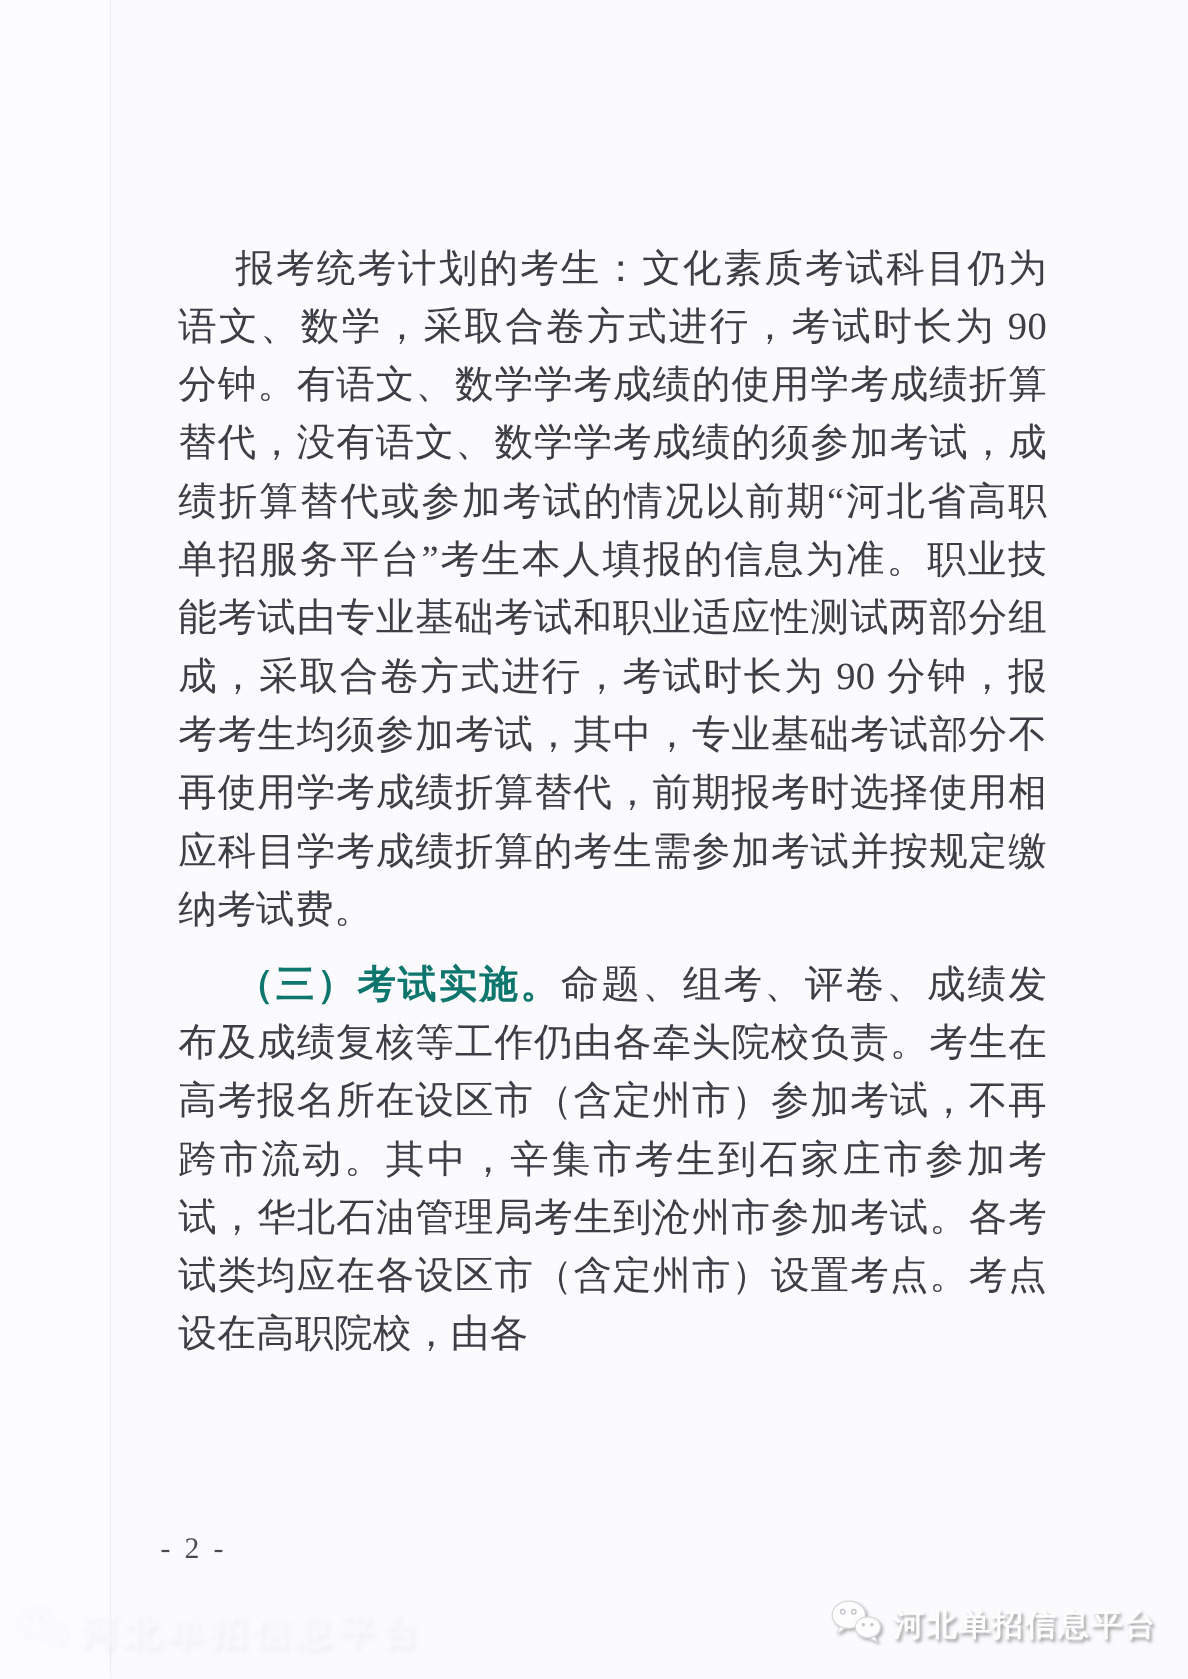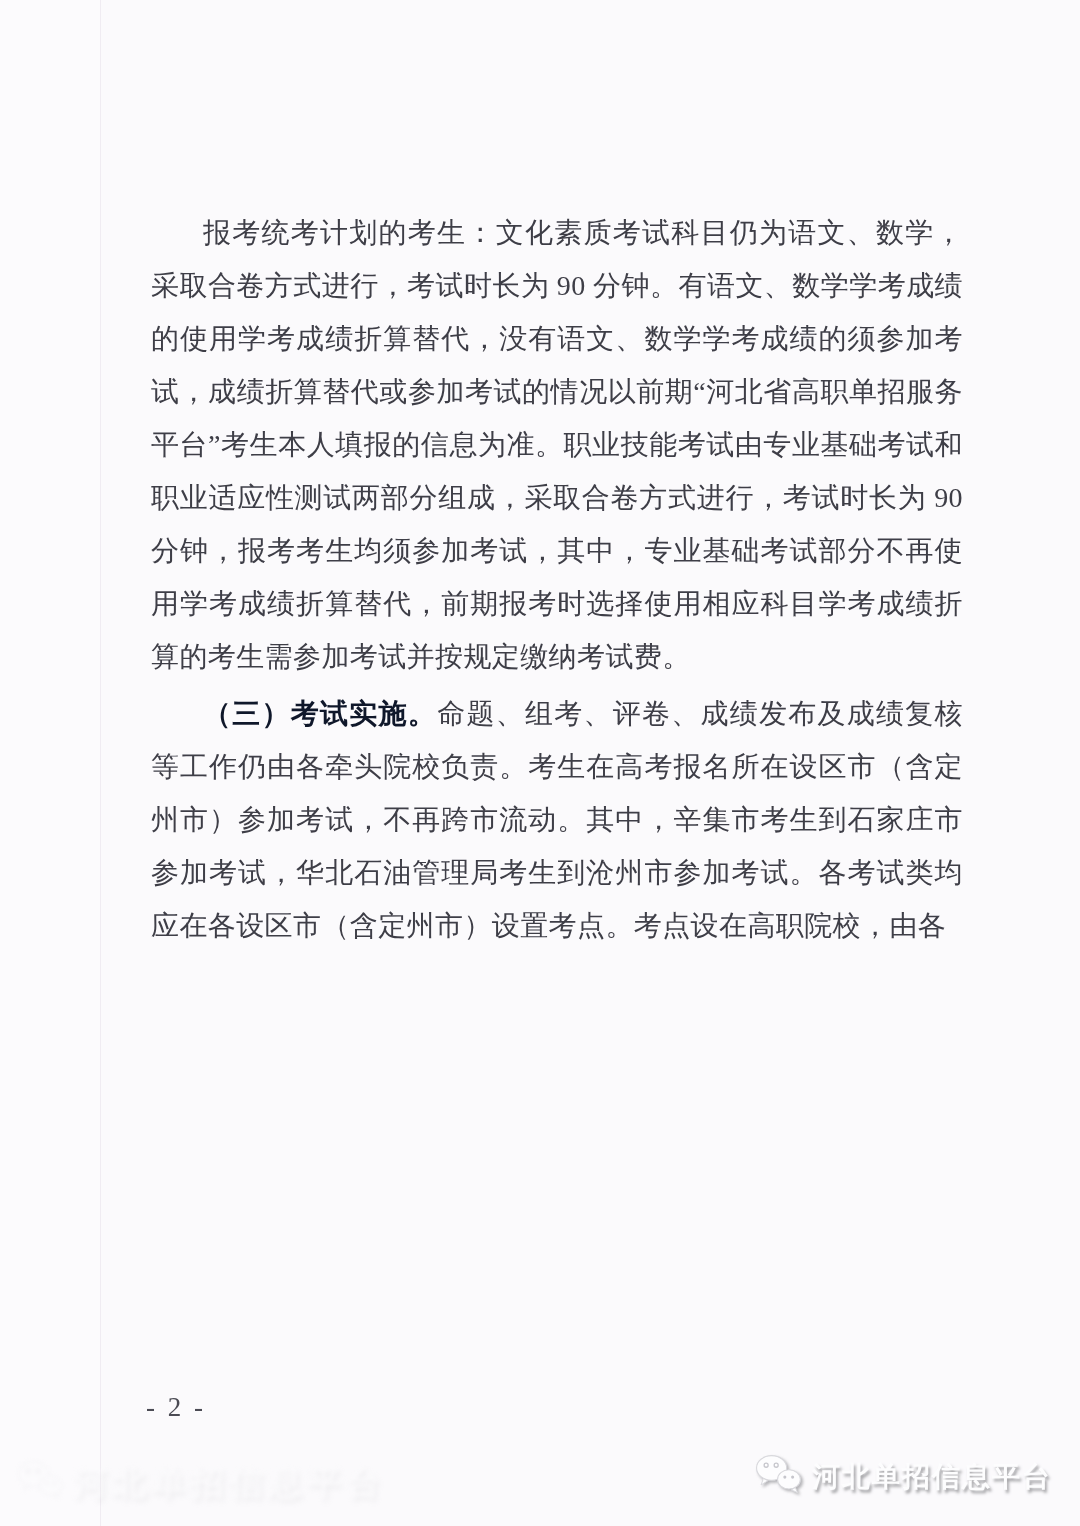--- a/index.html
+++ b/index.html
@@ -18,31 +18,31 @@
     background: #fcfbfd;
     border-right: 1px solid #f0ecf2;
   }
   .doc {
     position: absolute;
     left: 147px;
     top: 202px;
     width: 820px;
   }
   .para {
-    margin: 4px;
-    font-size: 28px;
+    margin: 15px;
+    font-size: 35px;
     line-height: 53px;
     letter-spacing: 0.4px;
     color: #3e3e47;
     text-align: justify;
     text-indent: 52px;
   }
   .para .lead {
     font-weight: bold;
-    color: #0f172a;
+    color: #0f766e;
   }
   .page-number {
     position: absolute;
     left: 146px;
     top: 1392px;
     font-size: 27px;
     letter-spacing: 3px;
     color: #4b4b54;
   }
   .watermark {

